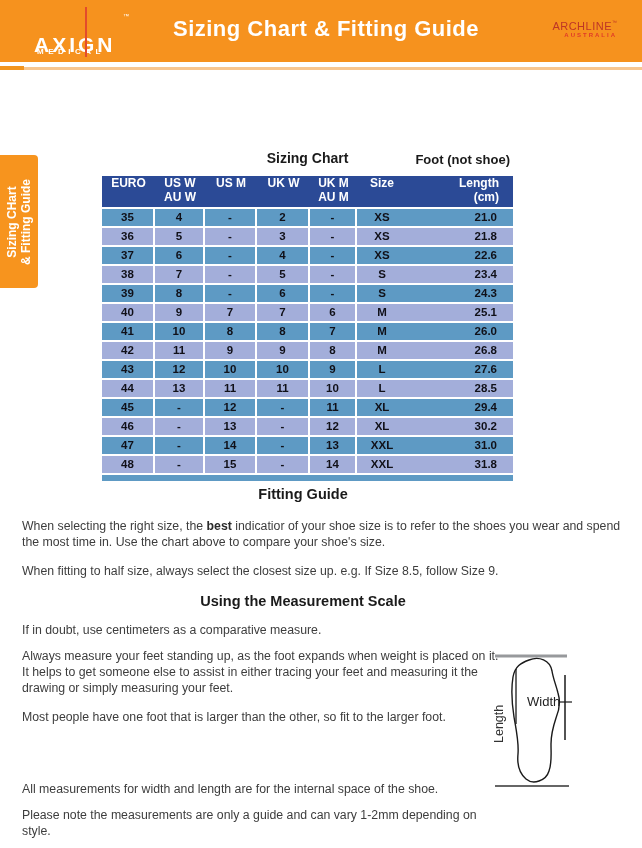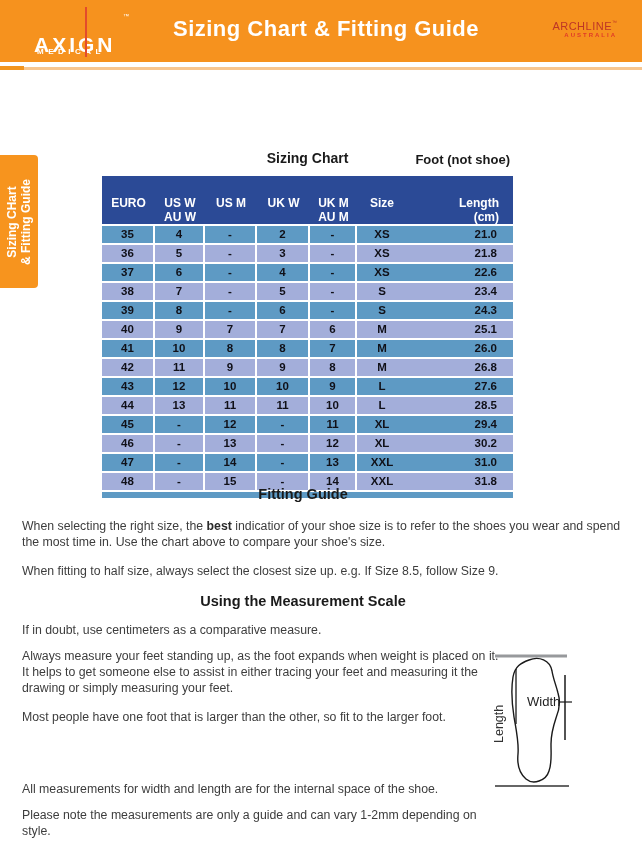--- a/index.html
+++ b/index.html
@@ -53,21 +53,21 @@
   }
 
   
   .sizing-table {
     position:absolute; left:102px; top:174px; width:411px;
     border-collapse:separate; border-spacing:0 2px;
     font-family:"Liberation Sans", sans-serif;
   }
   .sizing-table th {
     background:#2B4A96; color:#ffffff; font-size:12px; font-weight:bold;
-    vertical-align:top; padding-top:20px; height:31px; line-height:14px;
+    vertical-align:top; padding-top:0; height:31px; line-height:14px;
   }
   .sizing-table td {
     height:17px; font-size:11.5px; font-weight:bold; color:#101018;
     text-align:center; line-height:17px;
   }
   .row-blue td { background:#5E9AC4; }
   .row-peri td { background:#A3AEDA; }
   td.col0, td.col1, td.col2, td.col3, td.col4 { border-right:2px solid #ffffff; }
   .col0{width:53px} .col1{width:50px} .col2{width:52px} .col3{width:53px}
   .col4{width:47px} .col5{width:50px}

